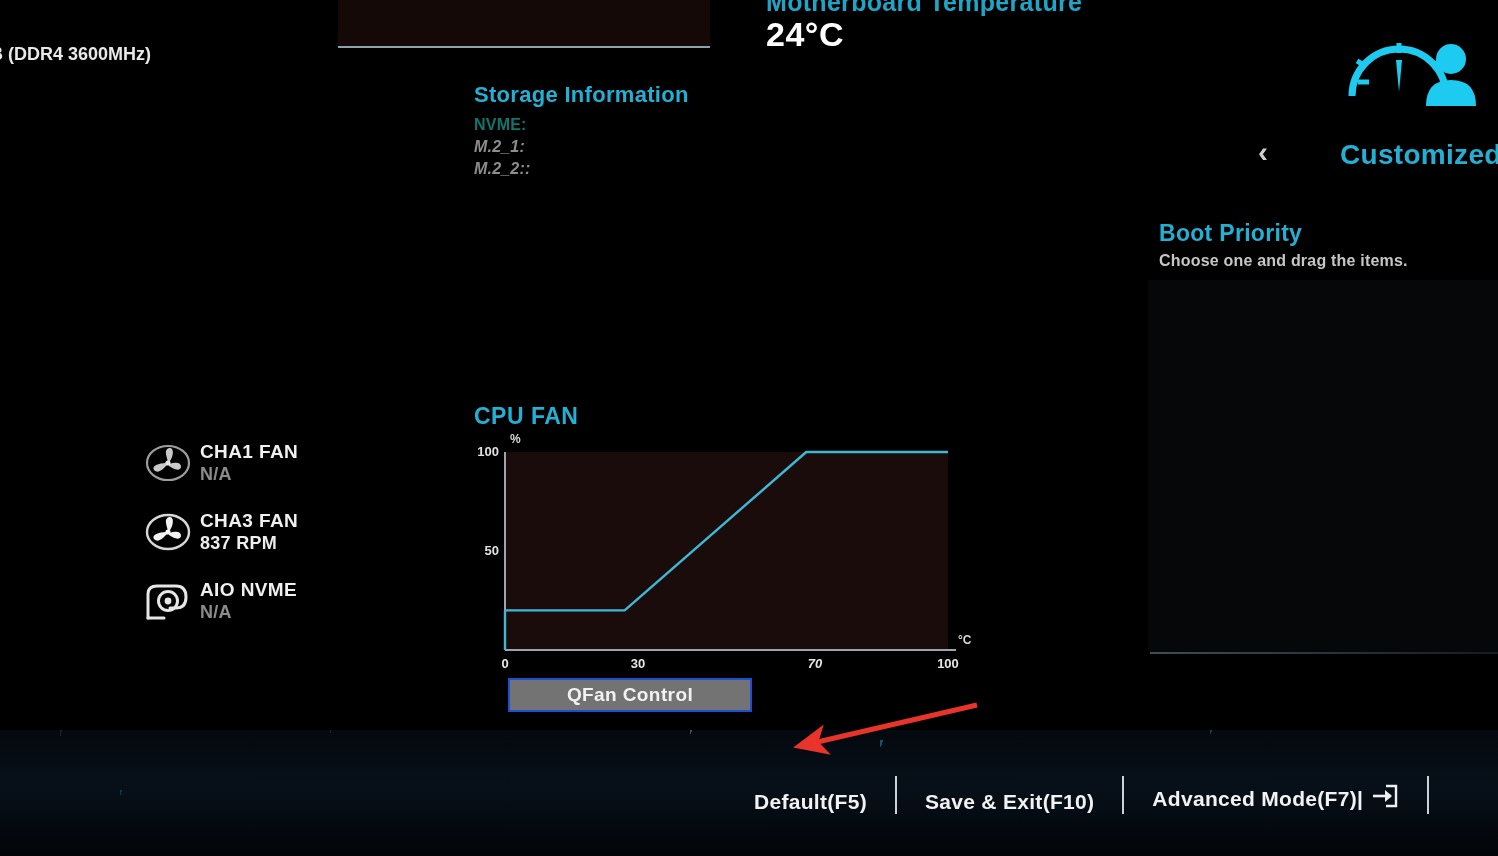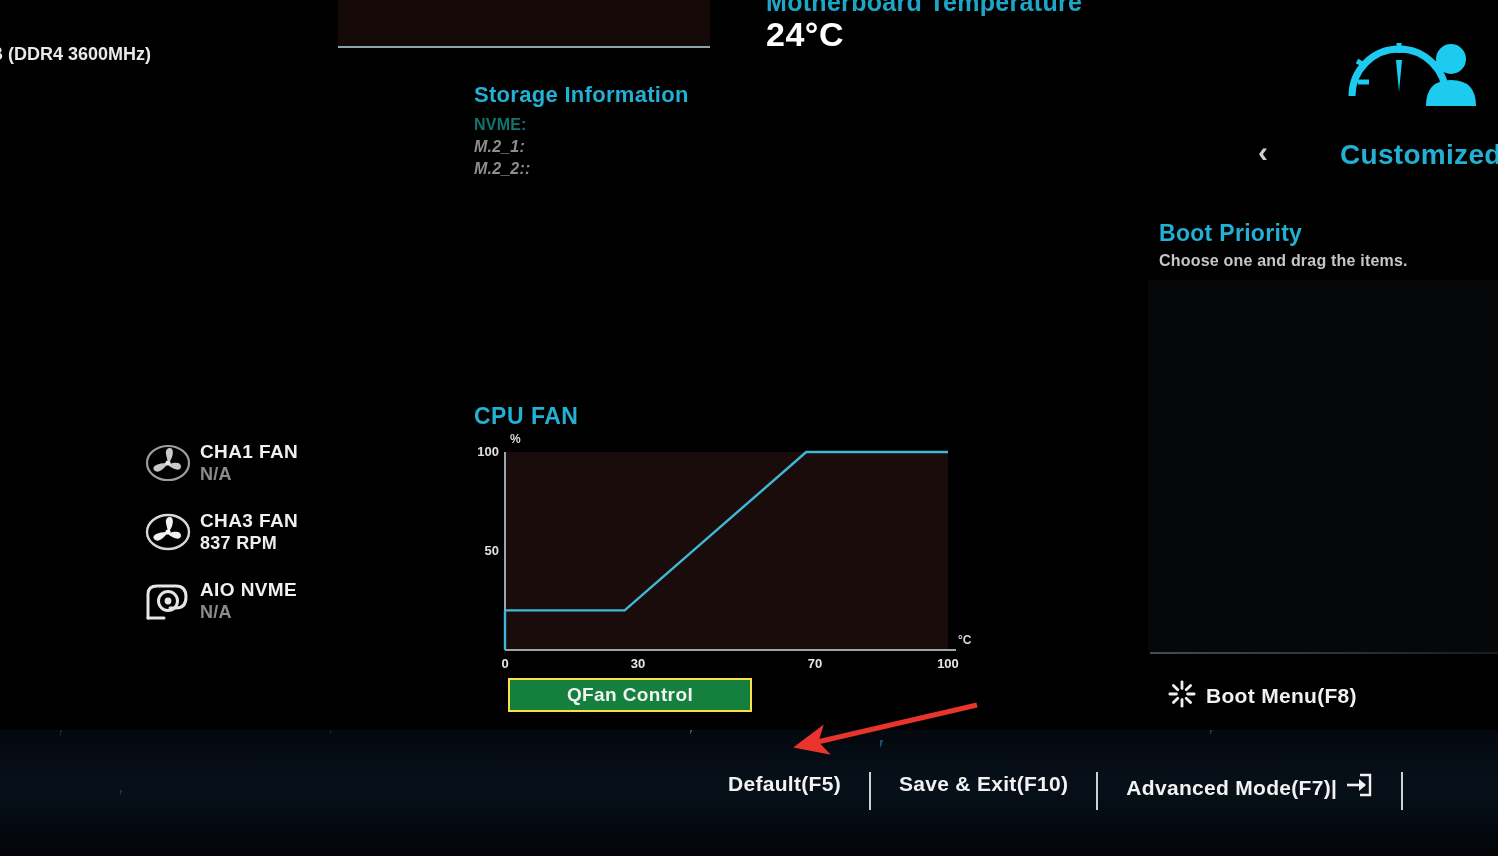--- a/index.html
+++ b/index.html
@@ -82,21 +82,21 @@
     font-size: 13px; font-weight: bold; color: #e0e0e0;
   }
   .xtick {
     position: absolute; width: 40px; text-align: center;
     font-size: 13px; font-weight: bold; color: #e6e6e6;
   }
 
   
   .qfan-btn {
     position: absolute; left: 508px; top: 678px; width: 244px; height: 34px;
-    border: 2px solid #fde047; background: #15803d;
+    border: 2px solid #1d4ed8; background: #737373;
     display: flex; align-items: center; justify-content: center;
     font-size: 19px; font-weight: bold; color: #f2f2f2; letter-spacing: 0.4px;
   }
 
   
   .gauge-wrap { position: absolute; left: 1338px; top: 14px; width: 150px; height: 92px; }
   .customized-label {
     position: absolute; left: 1340px; top: 139px;
     font-size: 28px; font-weight: bold; color: #22b0d4; letter-spacing: 0.3px;
   }
@@ -137,22 +137,22 @@
       linear-gradient(110deg, rgba(40,170,220,0.45) 0 3px, transparent 3px 100%) 880px 10px/160px 110px no-repeat,
       linear-gradient(110deg, rgba(40,170,220,0.35) 0 2px, transparent 2px 100%) 1210px 0/140px 120px no-repeat,
       linear-gradient(112deg, rgba(190,215,230,0.35) 0 2px, transparent 2px 100%) 690px 0/200px 126px no-repeat,
       linear-gradient(108deg, rgba(40,160,210,0.30) 0 2px, transparent 2px 100%) 120px 60px/180px 70px no-repeat,
       linear-gradient(100deg, rgba(150,180,200,0.18) 0 1px, transparent 1px 100%) 330px 0/180px 126px no-repeat,
       linear-gradient(180deg,#04080f 0%, #071019 45%, #020408 100%);
   }
 
   
   .toolbar {
-    position: absolute; left: 700px; top: 772px; height: 42px;
-    display: flex; align-items: flex-start;
+    position: absolute; left: 726px; top: 772px; height: 42px;
+    display: flex; align-items: flex-end;
   }
   .tb-item {
     font-size: 21px; font-weight: bold; color: #f2f2f2;
     letter-spacing: 0.3px; padding: 0 28px; white-space: nowrap;
     display: flex; align-items: center; gap: 6px;
   }
   .tb-sep { width: 2px; height: 38px; background: #c9d2d8; }
 
   
   .arrow-svg { position: absolute; left: 770px; top: 690px; pointer-events: none; }
@@ -234,21 +234,21 @@
   <div class="fanchart">
     <div class="pct-label">%</div>
     <div class="deg-label">°C</div>
     <svg id="fan-svg" width="520" height="245">
         <rect x="31" y="22" width="443" height="198" fill="#1a0c0a"></rect>
         <line x1="31" y1="22" x2="31" y2="220" stroke="#9aa6ad" stroke-width="2"></line>
         <line x1="31" y1="220" x2="482" y2="220" stroke="#9aa6ad" stroke-width="2"></line>
         <path d="M 31 180.4 L 150.61 180.4 L 332.24 22 L 474 22" fill="none" stroke="#3fb8d8" stroke-width="2.4" stroke-linejoin="round"></path>
         <line x1="31" y1="180.4" x2="31" y2="220" stroke="#3fb8d8" stroke-width="2.4"></line>
       </svg>
-  <div class="ytick" style="top: 113px; right: 495px;">50</div><div class="ytick" style="top: 14px; right: 495px;">100</div><div class="xtick" style="left: 11px; top: 226px;">0</div><div class="xtick" style="left: 143.9px; top: 226px;">30</div><div class="xtick" style="left: 321.1px; top: 226px;">70</div><div class="xtick" style="left: 454px; top: 226px;">100</div></div>
+  <div class="ytick" style="top: 113px; right: 495px;">50</div><div class="ytick" style="top: 14px; right: 495px;">100</div><div class="xtick" style="left: 11px; top: 226px;">0</div><div class="xtick" style="left: 143.9px; top: 226px;">30</div><div class="xtick" style="left: 321.1px; top: 226px; font-style: italic;">70</div><div class="xtick" style="left: 454px; top: 226px;">100</div></div>
 
   <div class="qfan-btn">QFan Control</div>
 
   <div class="gauge-wrap">
     <svg viewBox="0 0 150 92" width="150" height="92">
       <path d="M14 82 A47 47 0 0 1 108 82" fill="none" stroke="#1ecbf0" stroke-width="7"></path>
       <line x1="61" y1="39" x2="61" y2="29" stroke="#1ecbf0" stroke-width="5"></line>
       <line x1="28" y1="52" x2="19" y2="47" stroke="#1ecbf0" stroke-width="5"></line>
       <line x1="94" y1="52" x2="103" y2="47" stroke="#1ecbf0" stroke-width="5"></line>
       <line x1="20" y1="68" x2="31" y2="68" stroke="#1ecbf0" stroke-width="5"></line>
@@ -258,37 +258,20 @@
     </svg>
   </div>
   <div class="customized-label">Customized</div>
   <div class="prev-arrow">‹</div>
 
   <div class="boot-title">Boot Priority</div>
   <div class="boot-sub">Choose one and drag the items.</div>
   <div class="boot-panel"></div>
   <div class="boot-divider"></div>
 
-  <div class="bootmenu">
-    <span>
-      <svg viewBox="0 0 30 30" width="28" height="28">
-        <g stroke="#f0f0f0" stroke-width="3" stroke-linecap="round">
-          <line x1="15" y1="2" x2="15" y2="9"></line>
-          <line x1="15" y1="21" x2="15" y2="28"></line>
-          <line x1="2" y1="15" x2="9" y2="15"></line>
-          <line x1="21" y1="15" x2="28" y2="15"></line>
-          <line x1="5.8" y1="5.8" x2="10.5" y2="10.5"></line>
-          <line x1="19.5" y1="19.5" x2="24.2" y2="24.2"></line>
-          <line x1="24.2" y1="5.8" x2="19.5" y2="10.5"></line>
-          <line x1="10.5" y1="19.5" x2="5.8" y2="24.2"></line>
-        </g>
-      </svg>
-    </span>
-    <span class="bootmenu-label">Boot Menu(F8)</span>
-  </div>
 
   <div class="bottom-band"></div>
 
   <div class="toolbar">
     <div class="tb-item">Default(F5)</div>
     <div class="tb-sep"></div>
     <div class="tb-item">Save &amp; Exit(F10)</div>
     <div class="tb-sep"></div>
     <div class="tb-item">
       <span>Advanced Mode(F7)|</span>

